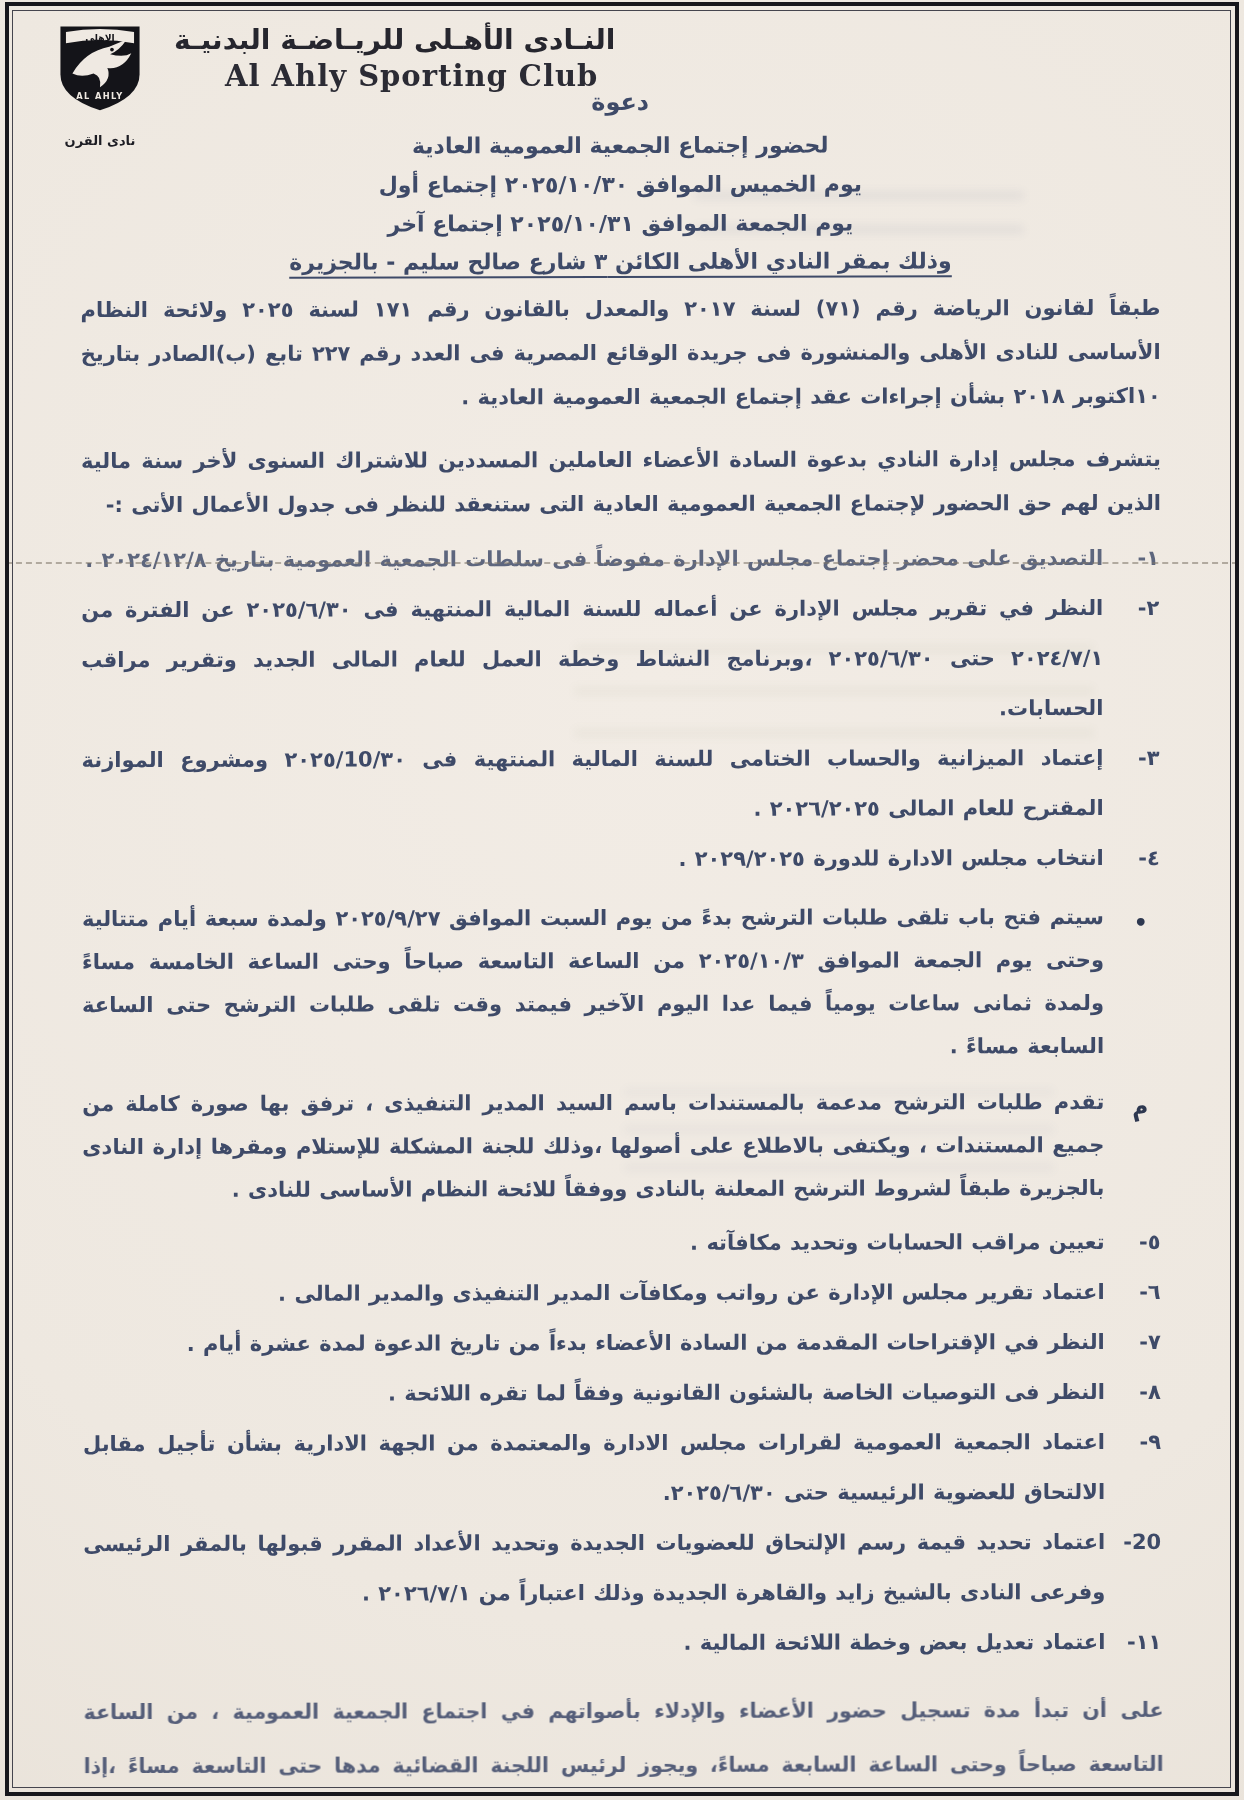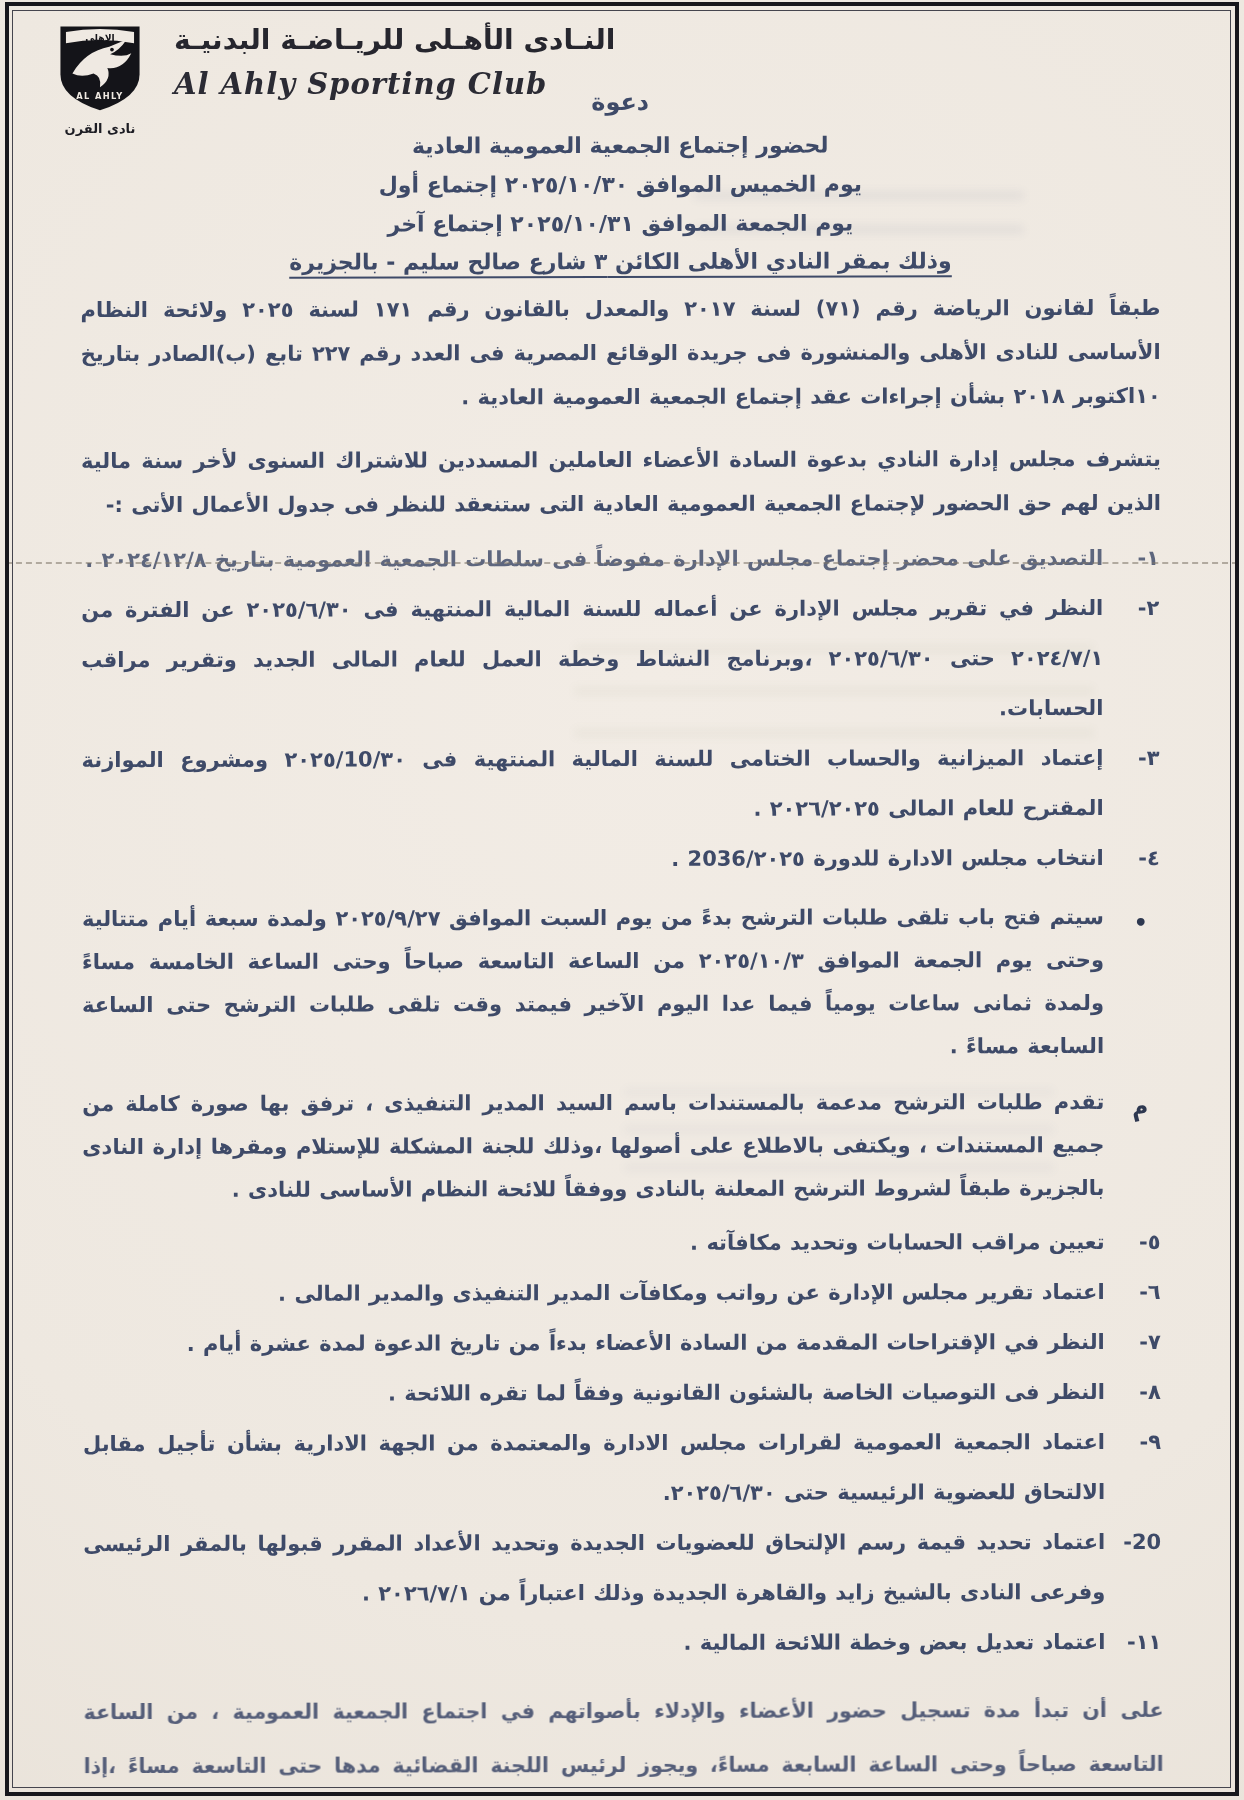--- a/index.html
+++ b/index.html
@@ -20,24 +20,24 @@
     font-family:"DejaVu Sans", sans-serif;
     color:var(--ink);
   }
   
   .frame-outer{position:absolute;inset:2px 5px 4px 5px;border:4px solid var(--frame);pointer-events:none;z-index:6;}
   .frame-inner{position:absolute;inset:10px 13px 12px 12px;border:1.5px solid #45454e;pointer-events:none;z-index:6;}
 
   
   .header{position:absolute;top:18px;left:0;right:0;height:120px;z-index:3;padding-left:24px;}
   .logo{position:absolute;left:44px;top:4px;width:112px;text-align:center;}
-  .logo-caption{font-size:13px;font-weight:800;color:#1d1d24;margin-top:3px;letter-spacing:1px;}
+  .logo-caption{font-size:13px;font-weight:800;color:#1d1d24;margin-top:15px;letter-spacing:1px;}
   .brand{position:absolute;left:174px;top:6px;text-align:left;direction:rtl;}
   .brand-ar{font-size:27px;font-weight:800;color:#26262e;transform:scaleX(1.04);transform-origin:left;letter-spacing:-1px;}
-  .brand-en{direction:ltr;font-family:"DejaVu Serif", serif;font-style:italic;font-size:29px;font-weight:700;color:#2b2b34;letter-spacing:1px;margin-top:12px;}
+  .brand-en{direction:ltr;font-family:"DejaVu Serif", serif;font-size:29px;font-weight:700;color:#2b2b34;letter-spacing:1px;margin-top:4px;text-align:right;}
 
   
   .doc{
     position:absolute;top:88px;right:82px;left:82px;
     direction:rtl;z-index:3;
     transform:rotate(-0.12deg);
   }
   .center-block{text-align:center;font-weight:700;color:var(--ink);}
   .t-title{font-size:24px;margin:0 0 10px 0;}
   .t-line{font-size:22px;line-height:1.78;margin:0;}
@@ -123,21 +123,21 @@
       <div class="item">
         <span class="num">٢-</span>
         <span>النظر في تقرير مجلس الإدارة عن أعماله للسنة المالية المنتهية فى ٢٠٢٥/٦/٣٠ عن الفترة من ٢٠٢٤/٧/١ حتى ٢٠٢٥/٦/٣٠ ،وبرنامج النشاط وخطة العمل للعام المالى الجديد وتقرير مراقب الحسابات.</span>
       </div>
       <div class="item">
         <span class="num">٣-</span>
         <span>إعتماد الميزانية والحساب الختامى للسنة المالية المنتهية فى ٢٠٢٥/10/٣٠ ومشروع الموازنة المقترح للعام المالى ٢٠٢٦/٢٠٢٥ .</span>
       </div>
       <div class="item">
         <span class="num">٤-</span>
-        <span>انتخاب مجلس الادارة للدورة 2036/٢٠٢٥ .</span>
+        <span>انتخاب مجلس الادارة للدورة ٢٠٢٩/٢٠٢٥ .</span>
       </div>
     </div>
 
     <div class="notes">
       <div class="note">
         <span class="marker">•</span>
         <span>سيتم فتح باب تلقى طلبات الترشح بدءً من يوم السبت الموافق ٢٠٢٥/٩/٢٧ ولمدة سبعة أيام متتالية وحتى يوم الجمعة الموافق ٢٠٢٥/١٠/٣ من الساعة التاسعة صباحاً وحتى الساعة الخامسة مساءً ولمدة ثمانى ساعات يومياً فيما عدا اليوم الآخير فيمتد وقت تلقى طلبات الترشح حتى الساعة السابعة مساءً .</span>
       </div>
       <div class="note second">
         <span class="marker">م</span>

